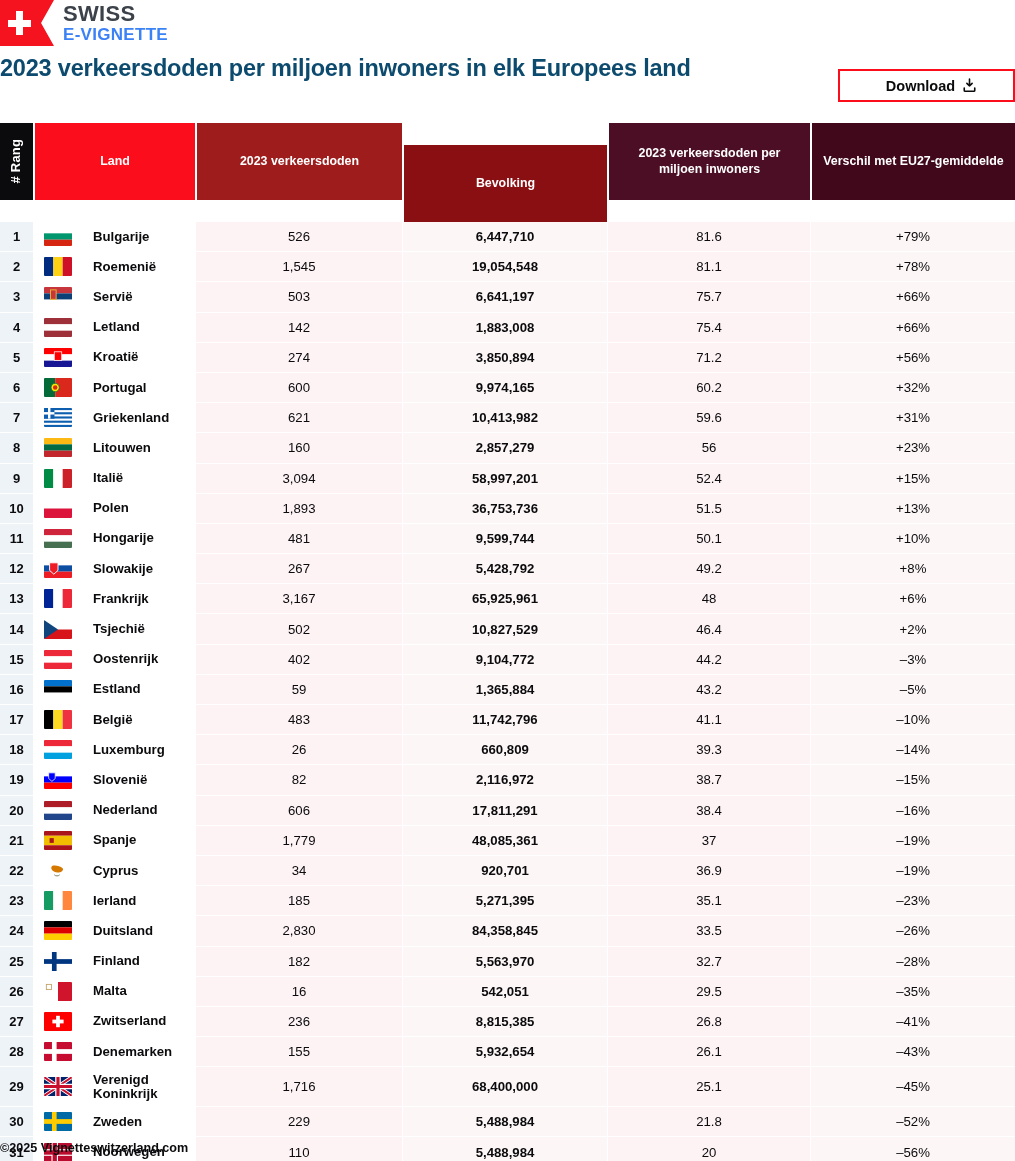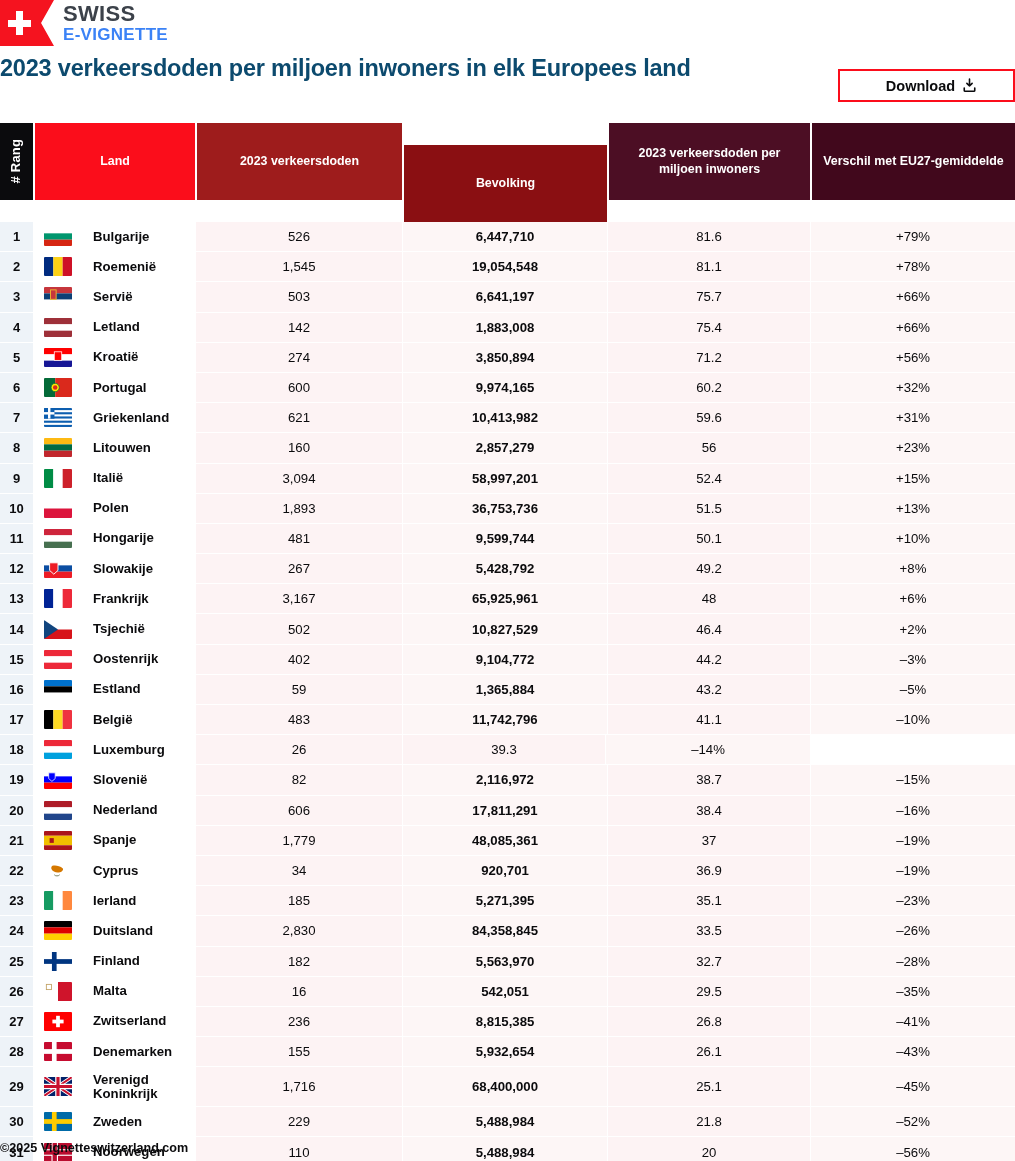--- a/index.html
+++ b/index.html
@@ -480,20 +480,21 @@
             <span>
               <svg class="flag" viewBox="0 0 30 20" preserveAspectRatio="none">
                 <rect x="0" y="0" width="30" height="6.666666666666667" fill="#ed2939"></rect>
                 <rect x="0" y="6.666666666666667" width="30" height="6.666666666666667" fill="#ffffff"></rect>
                 <rect x="0" y="13.333333333333334" width="30" height="6.666666666666667" fill="#00a1de"></rect>
               </svg>
             </span>
             <span class="lbl">Luxemburg</span>
           </div>
           <div class="cell c-death death num">26</div>
+          <div class="cell c-pop pop num">660,809</div>
           <div class="cell c-per per num">39.3</div>
           <div class="cell c-diff diff num">–14%</div>
         </div>
         <div class="row">
           <div class="cell c-rank rank">19</div>
           <div class="cell c-land land">
             <span>
               <svg class="flag" viewBox="0 0 30 20" preserveAspectRatio="none">
                 <rect width="30" height="6.7" fill="#ffffff"></rect>
                 <rect y="6.7" width="30" height="6.6" fill="#0000ff"></rect>

